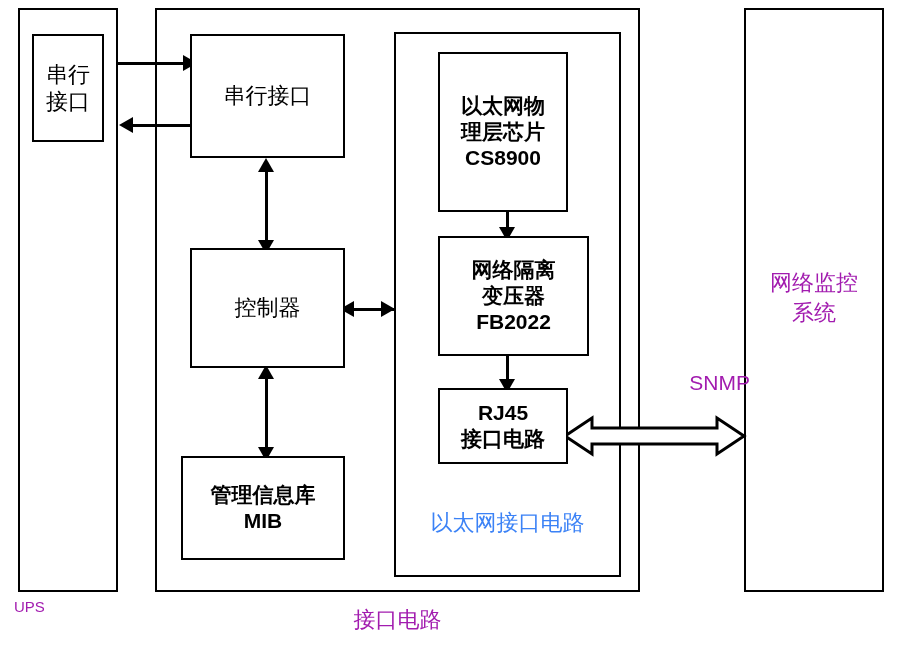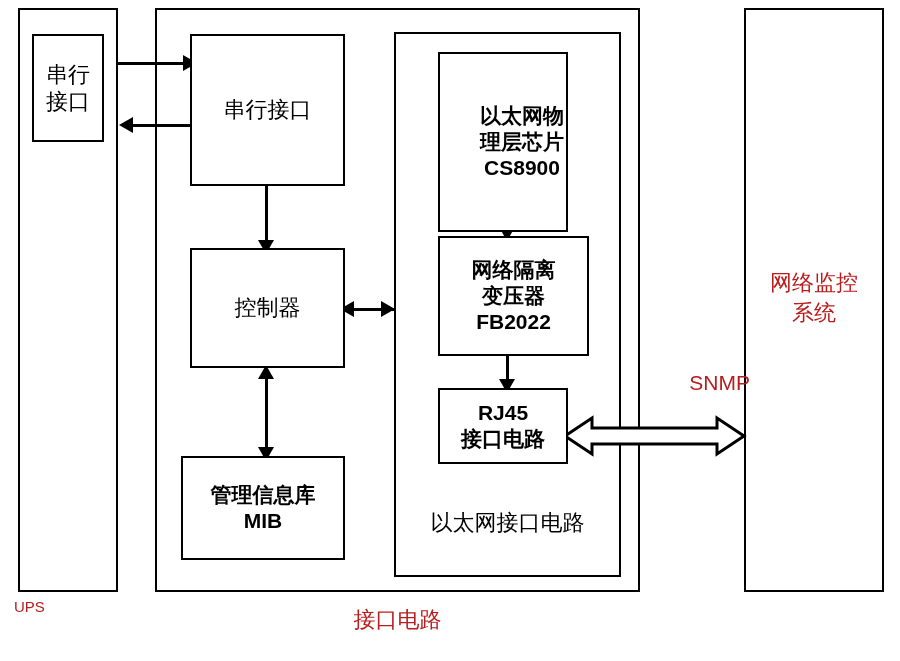--- a/index.html
+++ b/index.html
@@ -29,27 +29,27 @@
     line-height: 1.25;
     color: #000000;
   }
   .box-label {
     display: block;
     white-space: pre-line;
     padding: 0 2px;
   }
   .plain-label {
     position: absolute;
-    color: #b91c1c;
+    color: #a21caf;
     white-space: pre-line;
     text-align: center;
   }
   .container-label {
     position: absolute;
-    color: #000000;
+    color: #3b82f6;
     white-space: pre-line;
     text-align: center;
   }
   
   .line {
     position: absolute;
     background: #000000;
   }
   .hline { height: 3px; }
   .vline { width: 3px; }
@@ -128,34 +128,34 @@
 
   <svg class="overlay">
     <polygon points="565,436 592,418 592,428 717,428 717,418 744,436 717,454 717,444 592,444 592,454" fill="#ffffff" stroke="#000000" stroke-width="3" stroke-linejoin="miter"></polygon>
   </svg>
 
   <div class="box" style="left:32px; top:34px; width:72px; height:108px; font-size:22px;">
     <span class="box-label">串行
 接口</span>
   </div>
 
-  <div class="box" style="left:190px; top:34px; width:155px; height:152px; font-size:22px;">
+  <div class="box" style="left:190px; top:34px; width:155px; height:124px; font-size:22px;">
     <span class="box-label">串行接口</span>
   </div>
 
   <div class="box" style="left:181px; top:456px; width:164px; height:104px; font-size:21px; font-weight:bold;">
     <span class="box-label">管理信息库
 MIB</span>
   </div>
 
   <div class="box" style="left:190px; top:248px; width:155px; height:120px; font-size:22px;">
     <span class="box-label">控制器</span>
   </div>
 
-  <div class="box" style="left:438px; top:52px; width:130px; height:180px; font-size:21px; font-weight:bold;justify-content:flex-end;">
+  <div class="box" style="left:438px; top:52px; width:130px; height:160px; font-size:21px; font-weight:bold;">
     <span class="box-label">以太网物
 理层芯片
 CS8900</span>
   </div>
 
   <div class="box" style="left:438px; top:236px; width:151px; height:120px; font-size:21px; font-weight:bold;">
     <span class="box-label">网络隔离
 变压器
 FB2022</span>
   </div>

